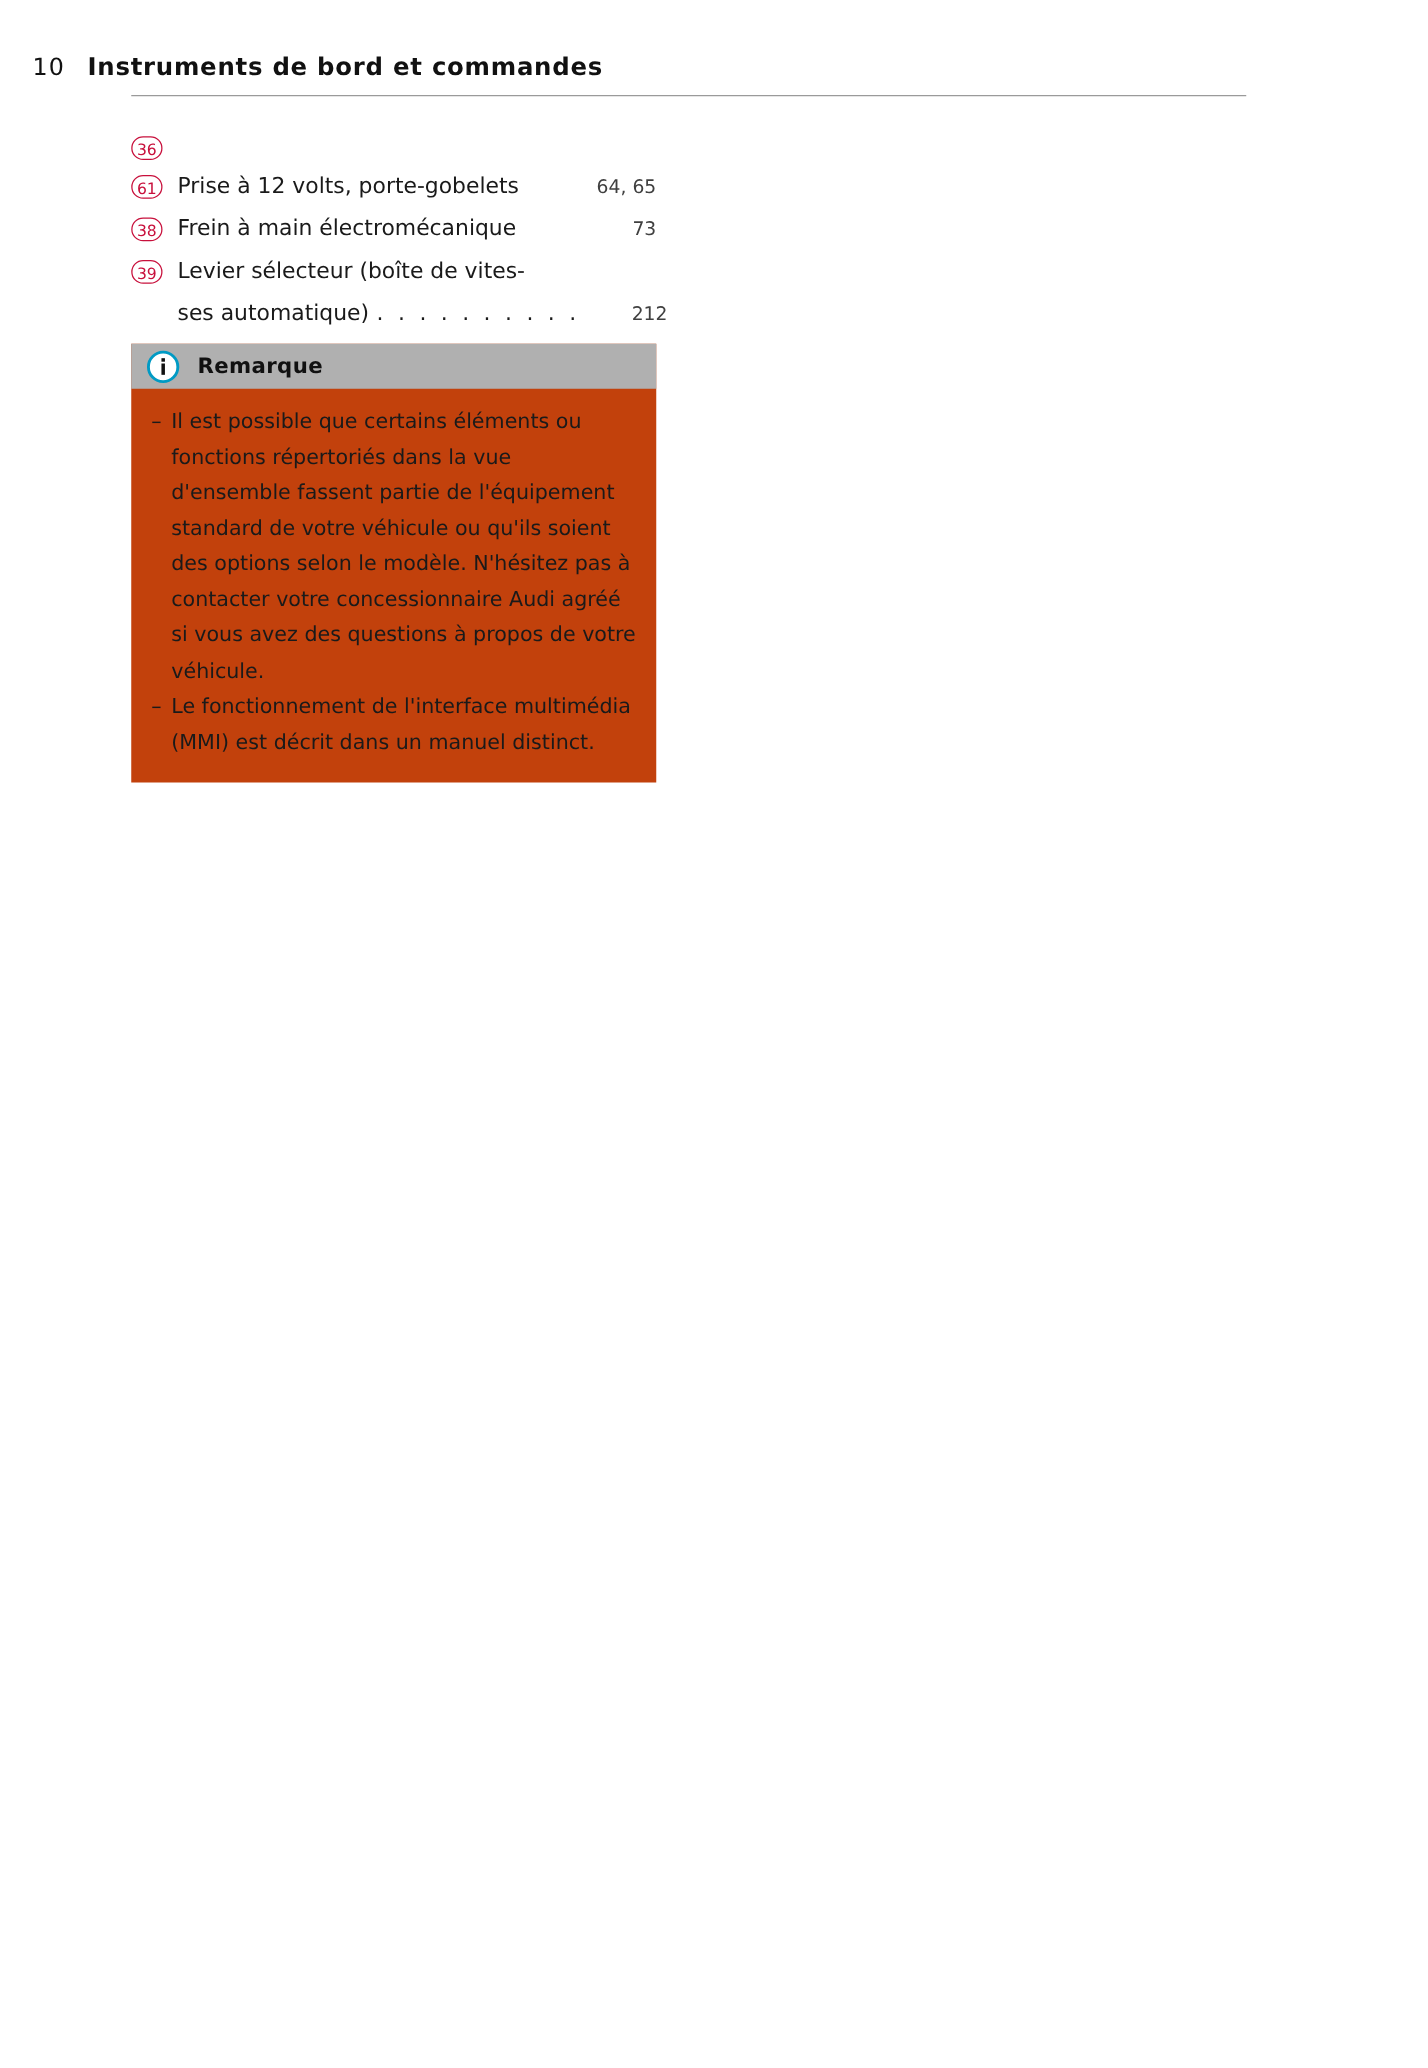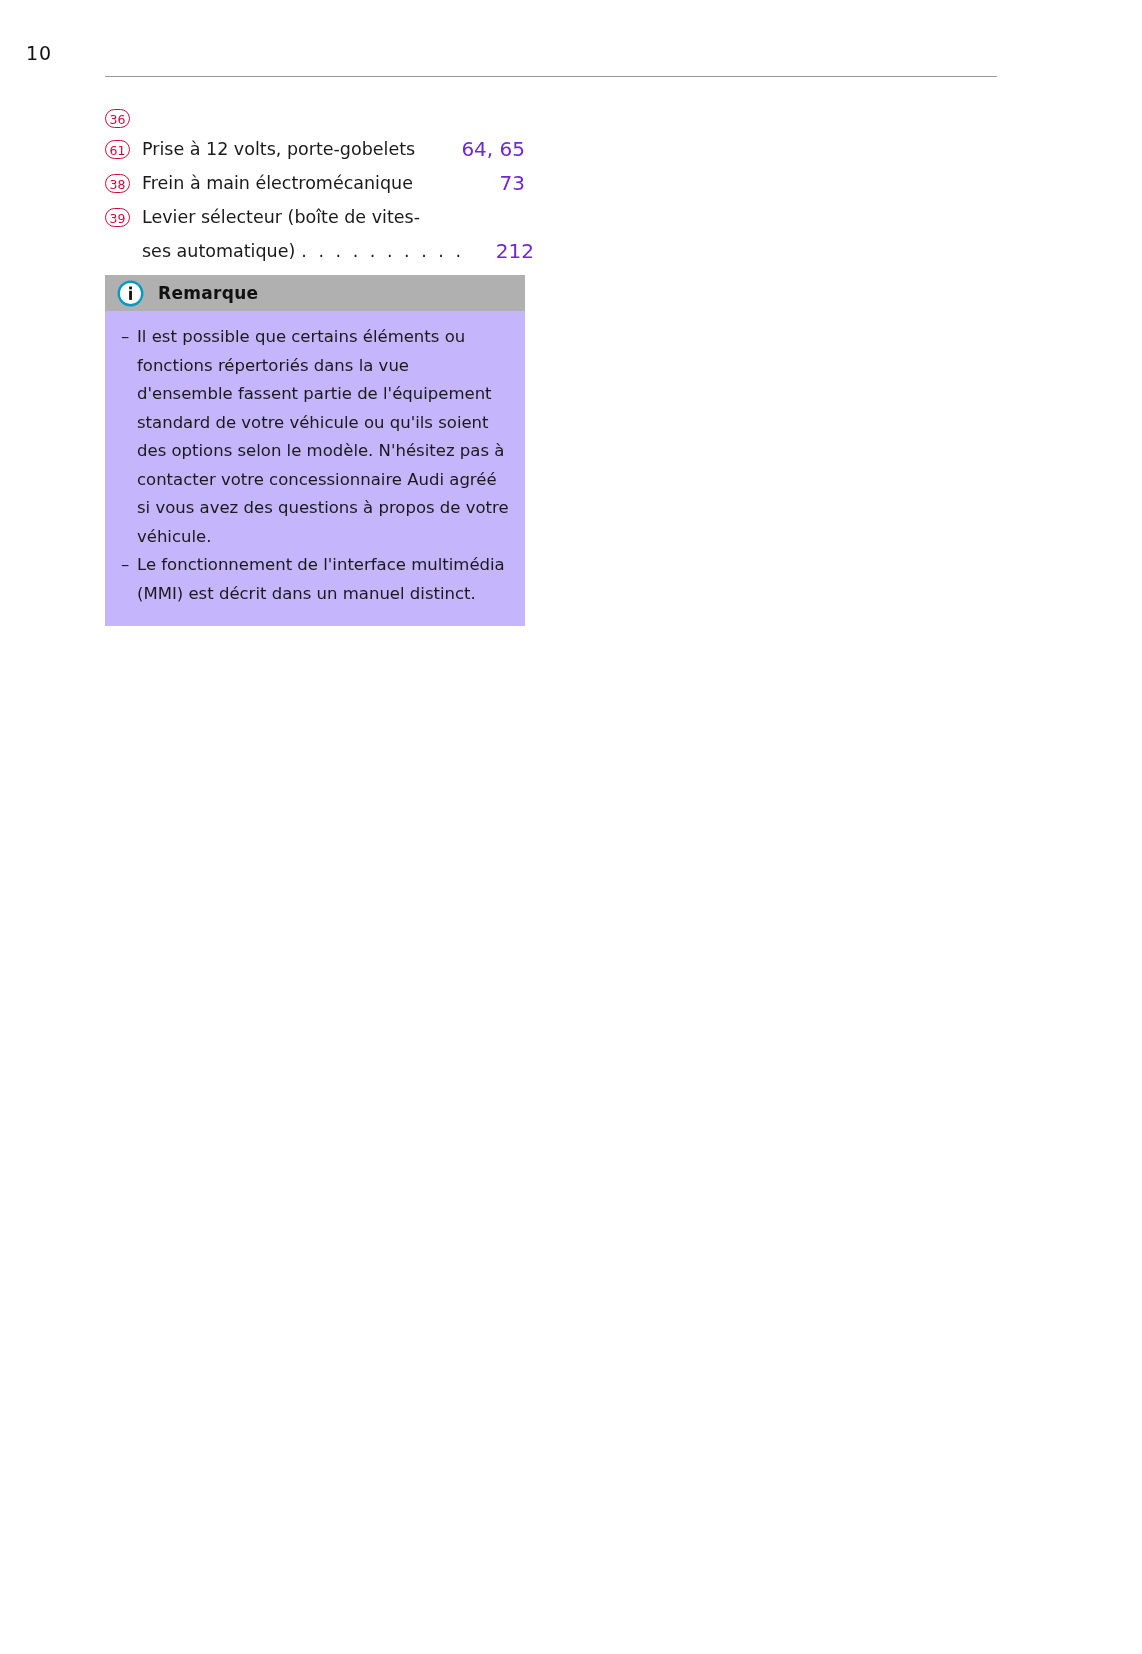--- a/index.html
+++ b/index.html
@@ -96,38 +96,38 @@
     font-size: 17.5px;
     line-height: 31px;
     color: #1a1a1a;
     letter-spacing: 3px;
     padding-left: 6px;
   }
   .legend-page {
     flex: 0 0 auto;
     width: 70px;
     text-align: right;
-    font-size: 20px;
+    font-size: 15px;
     line-height: 31px;
-    color: #6d28d9;
+    color: #404040;
   }
   .legend-row.cont .badge {
     visibility: hidden;
   }
   .legend-cont-text {
     padding-left: 12px;
   }
 
   
   .note {
     position: absolute;
     left: 105px;
     top: 275px;
     width: 420px;
-    background: #c4b5fd;
+    background: #c2410c;
     box-sizing: border-box;
   }
   .note-header {
     background: #b0b0b0;
     height: 36px;
     display: flex;
     align-items: center;
     padding-left: 12px;
     box-sizing: border-box;
   }
@@ -162,20 +162,21 @@
     flex: 1 1 auto;
   }
 </style>
 </head>
 <body>
 
 <div class="page">
 
   <div class="header">
     <div class="page-number">10</div>
+    <div class="header-title">Instruments de bord et commandes</div>
   </div>
   <div class="header-rule"></div>
 
   <div class="legend">
 
     <div class="legend-row">
       <div class="badge">36</div>
       <div class="legend-page"></div>
     </div>
 

